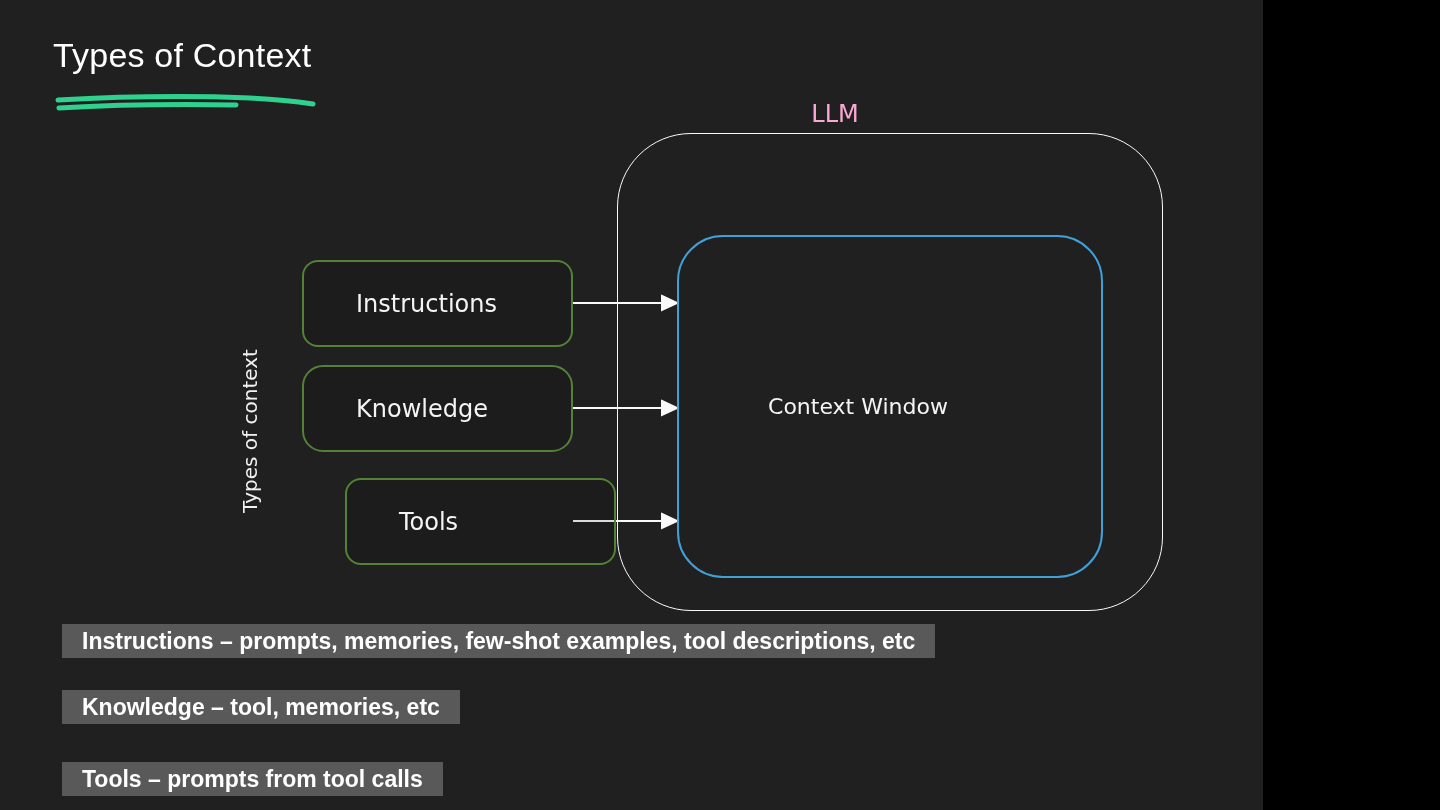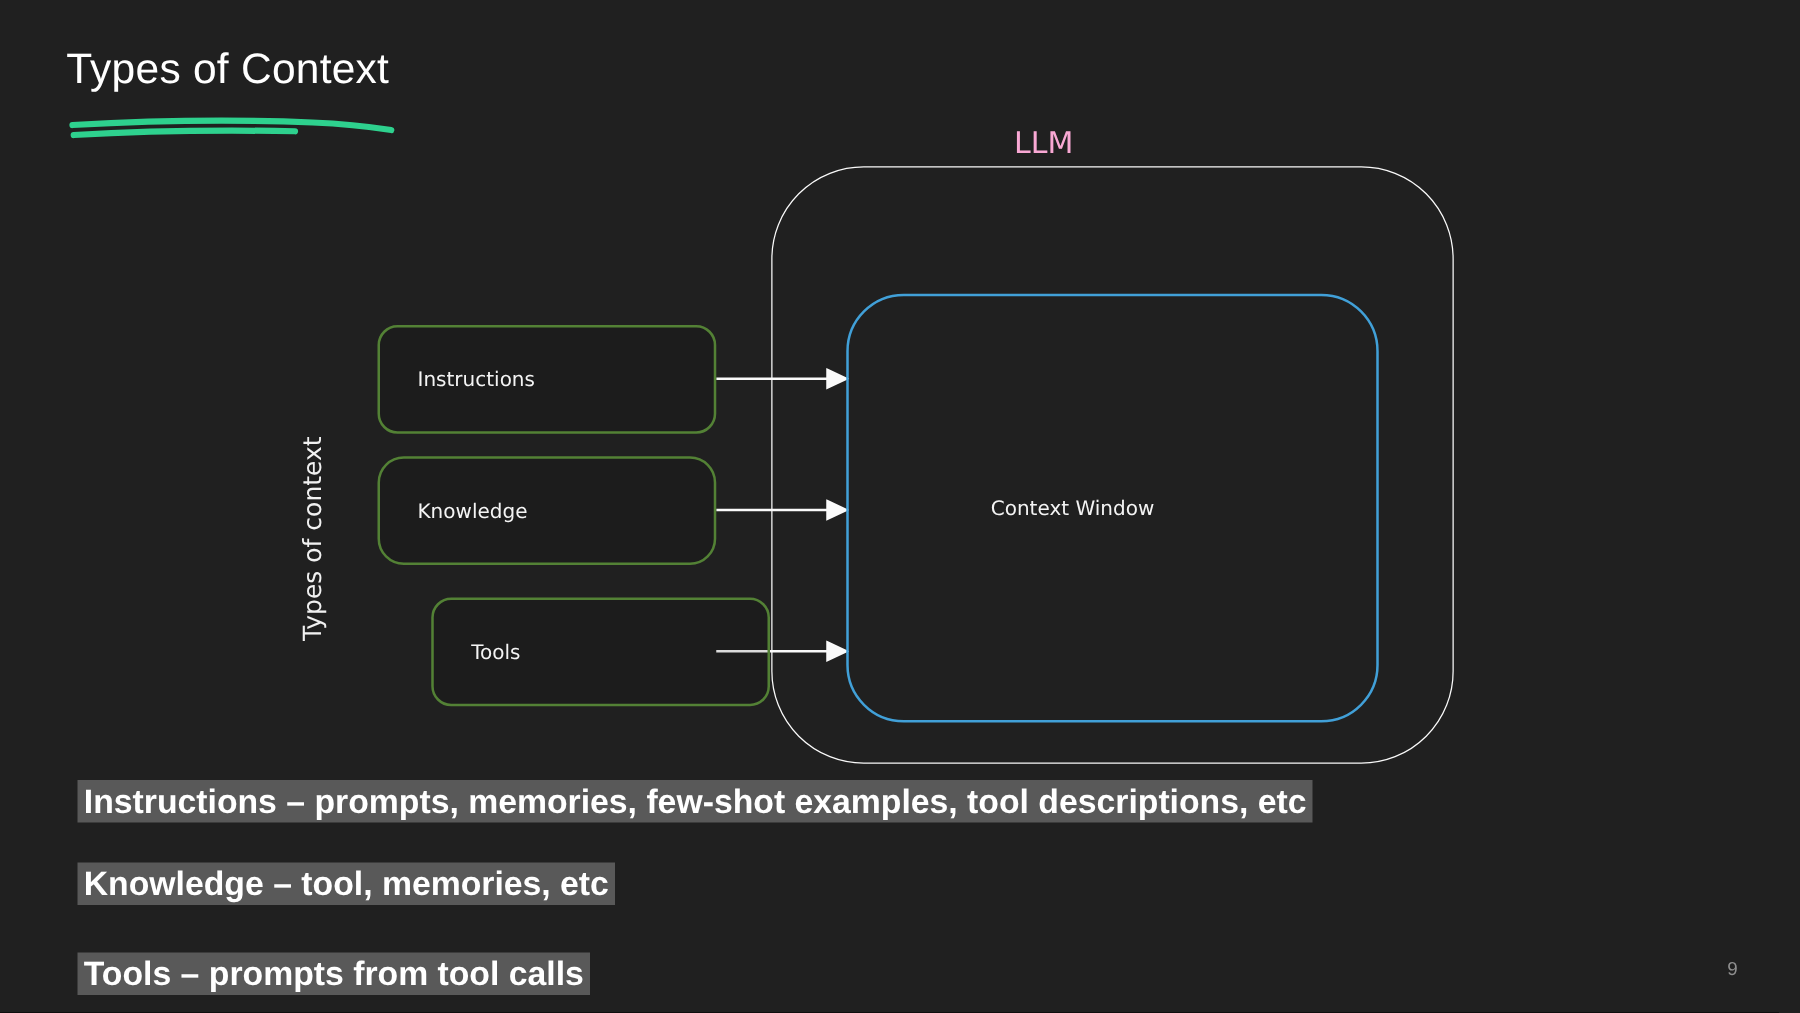--- a/index.html
+++ b/index.html
@@ -2,21 +2,21 @@
 <html style="--background: #202020; --accent-green: #538135; --accent-blue: #41a0d8; --scribble-green: #2ed18e; --highlight-gray: #595959; --text-white: #ffffff; --page-gray: #8f8f8f;"><head>
 <meta charset="utf-8">
 <style>
   html, body {
     margin: 0;
     padding: 0;
     background: #000;
   }
   .slide {
     position: relative;
-    width: 1440px;
+    width: 1263px;
     height: 810px;
     background: var(--background, #202020);
     overflow: hidden;
     font-family: "Liberation Sans", sans-serif;
   }
   .slide-title {
     position: absolute;
     left: 53px;
     top: 36px;
     font-size: 34px;
@@ -51,23 +51,23 @@
     width: 271px;
     height: 87px;
     border: 2px solid var(--accent-green, #538135);
     border-radius: 16px;
     background: rgba(0,0,0,0.12);
     display: flex;
     align-items: center;
     box-sizing: border-box;
   }
   .ctx-box .box-label {
-    padding-left: 30px;
-    font-family: "DejaVu Sans", sans-serif;
-    font-size: 16px;
+    padding-left: 52px;
+    font-family: "DejaVu Sans", sans-serif;
+    font-size: 24px;
     color: #f4f4f4;
   }
   .box-instructions { top: 260px; }
   .box-knowledge   { top: 365px; border-radius: 21px; }
   .box-tools       { top: 478px; margin-left: 43px; }
 
   .llm-outline {
     position: absolute;
     left: 617px;
     top: 133px;
@@ -97,43 +97,43 @@
     border: 2px solid var(--accent-blue, #41a0d8);
     border-radius: 46px;
     box-sizing: border-box;
     display: flex;
     align-items: center;
     justify-content: center;
   }
   .context-window .cw-label {
     transform: translateX(-32px);
     font-family: "DejaVu Sans", sans-serif;
-    font-size: 16px;
+    font-size: 22px;
     color: #f4f4f4;
   }
   .notes {
     position: absolute;
     left: 62px;
     top: 624px;
     width: 1100px;
   }
   .note-line {
     position: absolute;
     left: 0;
     height: 34px;
   }
   .note-line span {
     display: inline-block;
     background: var(--highlight-gray, #595959);
     color: var(--text-white, #ffffff);
     font-family: "Liberation Sans", sans-serif;
-    font-size: 27px;
+    font-size: 23px;
     font-weight: bold;
     line-height: 34px;
-    padding: 0 5px;
+    padding: 0 20px;
     white-space: nowrap;
   }
   .note-1 { top: 0; }
   .note-2 { top: 66px; }
   .note-3 { top: 138px; }
   .page-number {
     position: absolute;
     left: 1374px;
     top: 767px;
     width: 24px;

